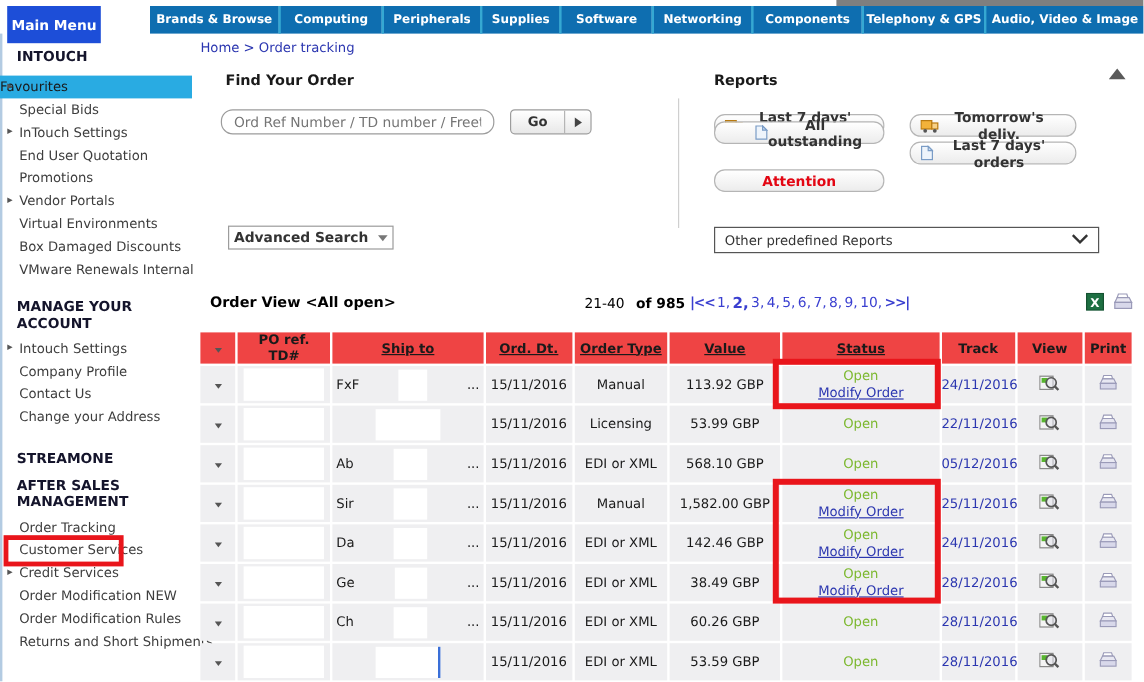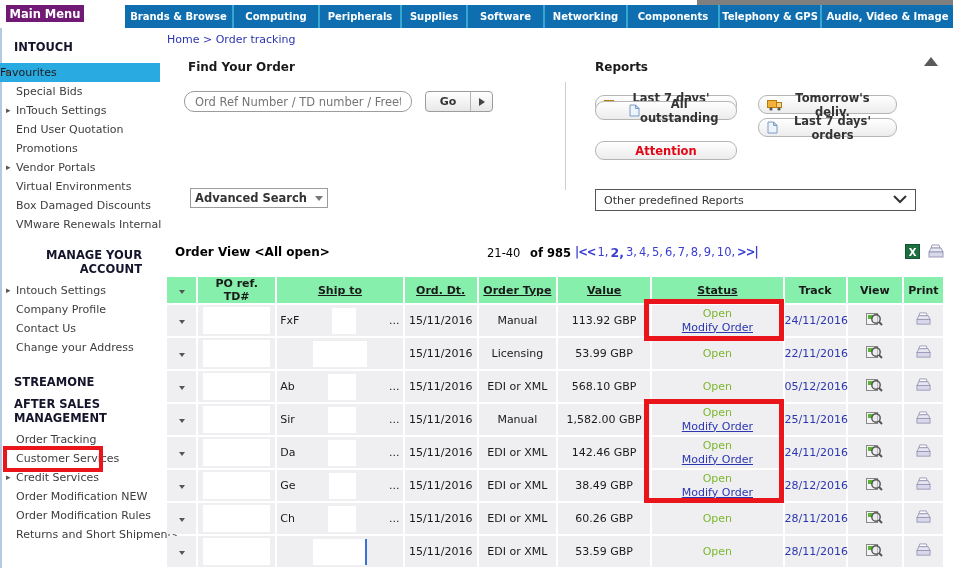--- a/index.html
+++ b/index.html
@@ -9,36 +9,36 @@
     font-family: "DejaVu Sans", "Liberation Sans", sans-serif;
     font-size: 11px;
     background: #ffffff;
     color: #222;
     overflow: hidden;
   }
   
   .topbar-gray { position:absolute; left:697px; top:0; width:256px; height:5px; background:#7f7f7f; }
   .nav { position:absolute; left:0; top:5px; width:953px; height:23px; }
   .main-menu {
-    position:absolute; left:6px; top:0; width:78px; height:17px;
-    background:#701a75; color:#fff; font-weight:bold; font-size:11.5px;
+    position:absolute; left:6px; top:0; width:78px; height:31px;
+    background:#1d4ed8; color:#fff; font-weight:bold; font-size:11.5px;
     display:flex; align-items:center; justify-content:center;
   }
   .nav-items { position:absolute; left:125px; top:0; height:23px; display:flex; }
   .nav-item {
     height:23px; background:#0e6eb0; color:#fff; font-weight:bold; font-size:10px;
     display:flex; align-items:center; justify-content:center;
     border-left:2px solid #35a8d2; cursor:pointer;
   }
   .nav-item:first-child { border-left:none; }
   
   .sidebar { position:absolute; left:0; top:28px; width:160px; bottom:0; border-left:2px solid #b3cbe2; }
   .sb-title { font-weight:bold; font-size:11.5px; color:#14142b; padding-left:12px; line-height:14px; width:140px; }
   .t-intouch { margin-top:12px; }
-  .t-manage { margin-top:14px;text-align:right; }
+  .t-manage { margin-top:14px; }
   .t-streamone { margin-top:18px; }
   .t-asm { margin-top:8px; }
   .sb-list { margin-top:9px; }
   .sb-list.tight { margin-top:5px; }
   .sb-item {
     position:relative; height:19px; line-height:19px; padding-left:14px;
     color:#3d3d3d; cursor:pointer; white-space:nowrap;
   }
   .sb-item.has-arrow::before {
     content:"▸"; position:absolute; left:4px; top:0; font-size:9px; color:#555;
@@ -101,21 +101,21 @@
   .pagination span { cursor:pointer; }
   .pg-ctl { font-weight:bold; letter-spacing:-1px; }
   .pg-cur { font-weight:bold; font-size:12.5px; }
   .ov-icons { position:absolute; left:905px; top:244px; display:flex; gap:7px; }
   .ov-icons span { cursor:pointer; }
   
   .order-table {
     position:absolute; left:165px; top:275px; width:780px;
     border-collapse:separate; border-spacing:2px; table-layout:fixed;
   }
-  .order-table th { background:#86efac; font-weight:600; color:#1a1a1a; font-size:11px; height:24px; vertical-align:middle; text-align:center; }
+  .order-table th { background:#ef4444; font-weight:600; color:#1a1a1a; font-size:11px; height:24px; vertical-align:middle; text-align:center; }
   .order-table th .sortable { text-decoration:underline; cursor:pointer; }
   .order-table td { background:#efeff1; height:31px; vertical-align:middle; text-align:center; font-size:11px; color:#1a1a1a; }
   .c-arrow { cursor:pointer; }
   .tri-tiny { display:inline-block; width:0; height:0; border-left:3.5px solid transparent; border-right:3.5px solid transparent; border-top:4.5px solid #555; }
   .redact { background:#fff; }
   .po-redact { width:86%; height:27px; margin:0 auto; }
   .shipwrap { display:flex; align-items:center; height:100%; padding:2px 3px;gap:32px; }
   .shipwrap .pfx { flex:none; padding-right:1px; }
   .ship-redact { flex:1; height:26px; }
   .ship-redact.blue-edge { border-right:2px solid #3a6fd8; }

